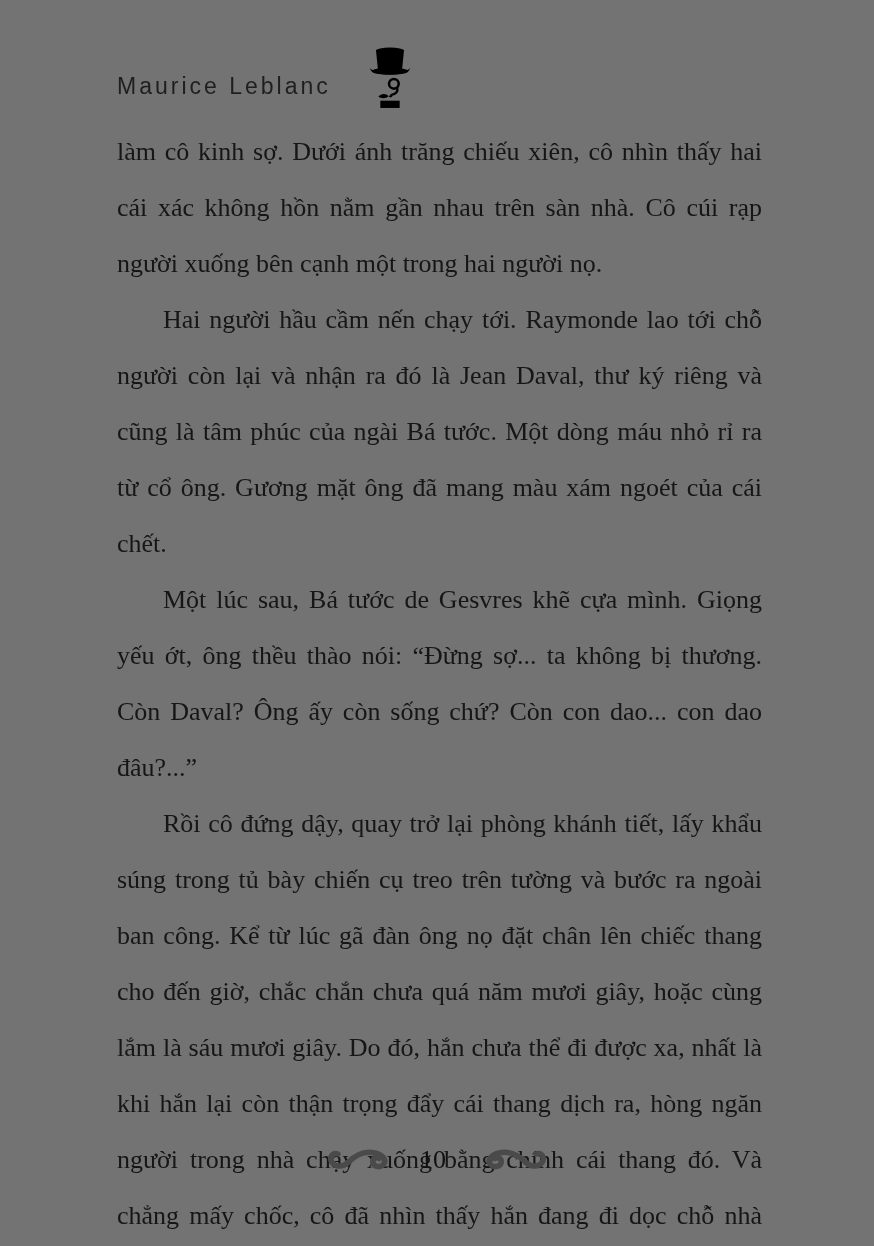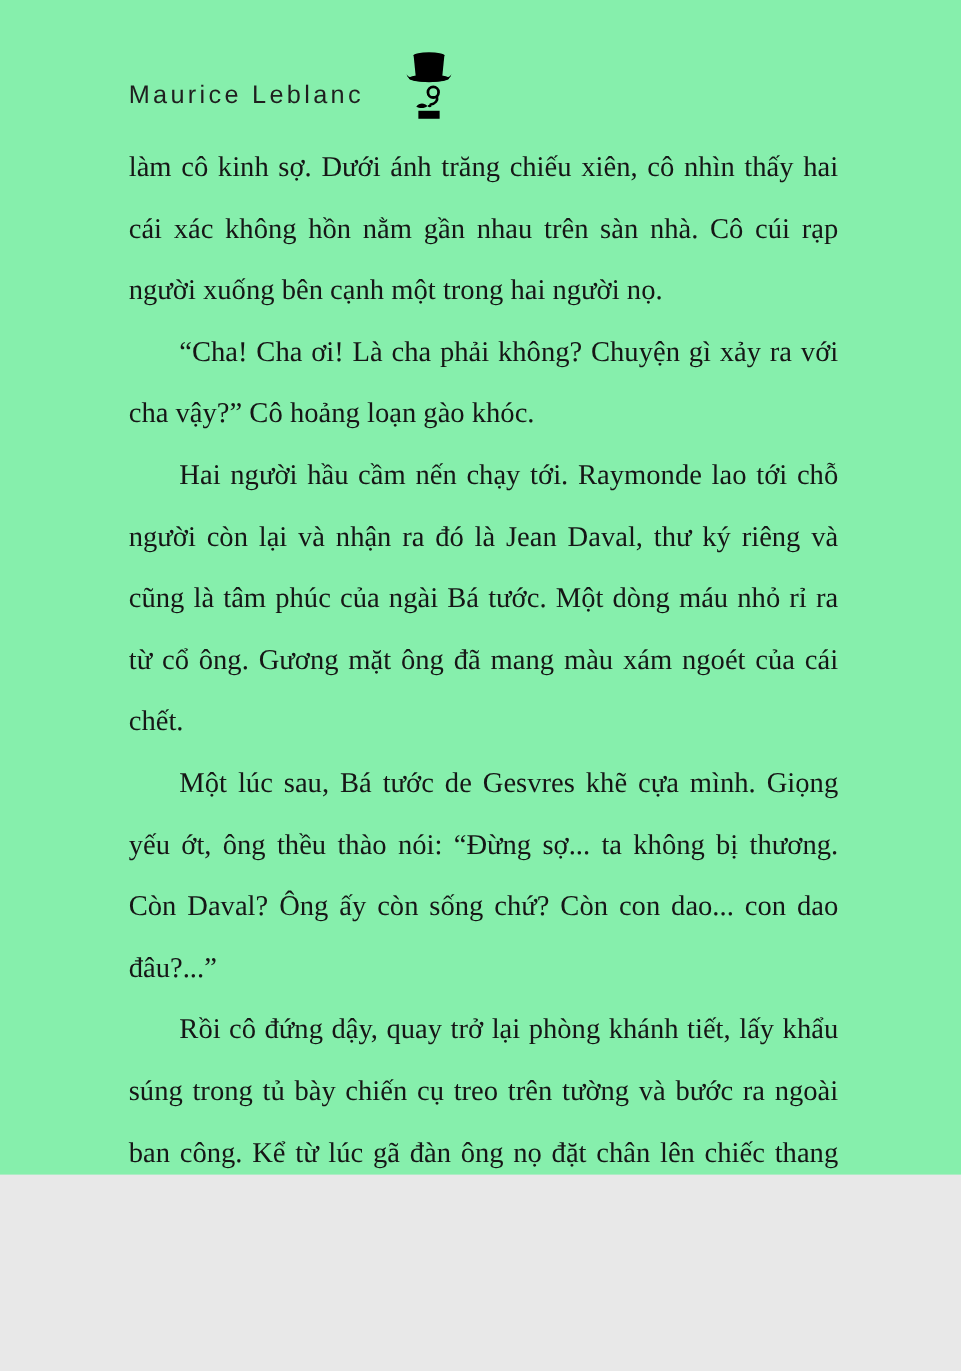--- a/index.html
+++ b/index.html
@@ -3,23 +3,23 @@
 <meta charset="utf-8">
 <style>
   html, body {
     margin: 0;
     padding: 0;
     background: #e8e8e8;
   }
   .page {
     position: relative;
     width: 874px;
-    height: 1068px;
+    height: 1246px;
     margin: 0 auto;
-    background: #86efac;
+    background: #737373;
     font-family: "Liberation Serif", serif;
     color: #151515;
     overflow: hidden;
   }
   
   .header {
     position: absolute;
     left: 117px;
     top: 46px;
     display: flex;
@@ -103,21 +103,20 @@
 
       <path d="M18 52.5 C21 48.5 26 49 28.5 52 C26 54.5 21 54.5 18 52.5 Z" fill="#000"></path>
       <path d="M28.5 52 C30 50.5 31.5 50.5 32.5 52 C31.5 53.5 29.8 53.6 28.5 52 Z" fill="#000"></path>
 
       <rect x="20" y="56.5" width="20" height="7.5" fill="#000"></rect>
     </svg>
   </div>
 
   <div class="page-text">
     <p>làm cô kinh sợ. Dưới ánh trăng chiếu xiên, cô nhìn thấy hai cái xác không hồn nằm gần nhau trên sàn nhà. Cô cúi rạp người xuống bên cạnh một trong hai người nọ.</p>
-    <p class="indent">“Cha! Cha ơi! Là cha phải không? Chuyện gì xảy ra với cha vậy?” Cô hoảng loạn gào khóc.</p>
     <p class="indent">Hai người hầu cầm nến chạy tới. Raymonde lao tới chỗ người còn lại và nhận ra đó là Jean Daval, thư ký riêng và cũng là tâm phúc của ngài Bá tước. Một dòng máu nhỏ rỉ ra từ cổ ông. Gương mặt ông đã mang màu xám ngoét của cái chết.</p>
     <p class="indent">Một lúc sau, Bá tước de Gesvres khẽ cựa mình. Giọng yếu ớt, ông thều thào nói: “Đừng sợ... ta không bị thương. Còn Daval? Ông ấy còn sống chứ? Còn con dao... con dao đâu?...”</p>
     <p class="indent">Rồi cô đứng dậy, quay trở lại phòng khánh tiết, lấy khẩu súng trong tủ bày chiến cụ treo trên tường và bước ra ngoài ban công. Kể từ lúc gã đàn ông nọ đặt chân lên chiếc thang cho đến giờ, chắc chắn chưa quá năm mươi giây, hoặc cùng lắm là sáu mươi giây. Do đó, hắn chưa thể đi được xa, nhất là khi hắn lại còn thận trọng đẩy cái thang dịch ra, hòng ngăn người trong nhà chạy xuống bằng chính cái thang đó. Và chẳng mấy chốc, cô đã nhìn thấy hắn đang đi dọc chỗ nhà nguyện cũ đổ nát. Cô gác súng lên vai, bình tĩnh ngắm và bóp cò. Gã đàn ông ngã vật xuống.</p>
   </div>
 
   <div class="footer">
     <svg class="flourish" viewBox="0 0 64 28" xmlns="http://www.w3.org/2000/svg" aria-hidden="true">
       <path d="M10 8 C4 6 1 12 4 16.5 C7 21 15 21.5 20 16.5 C28 8.5 37 4.5 47 7 C55.5 9.2 59.5 15 55 19 C51.5 22 45.5 20.5 44.8 16.5 C44.2 12.8 48 10.5 51 12.5" fill="none" stroke="#4a4a4a" stroke-width="5.5" stroke-linecap="round"></path>
     </svg>
     <div class="page-number">10</div>

